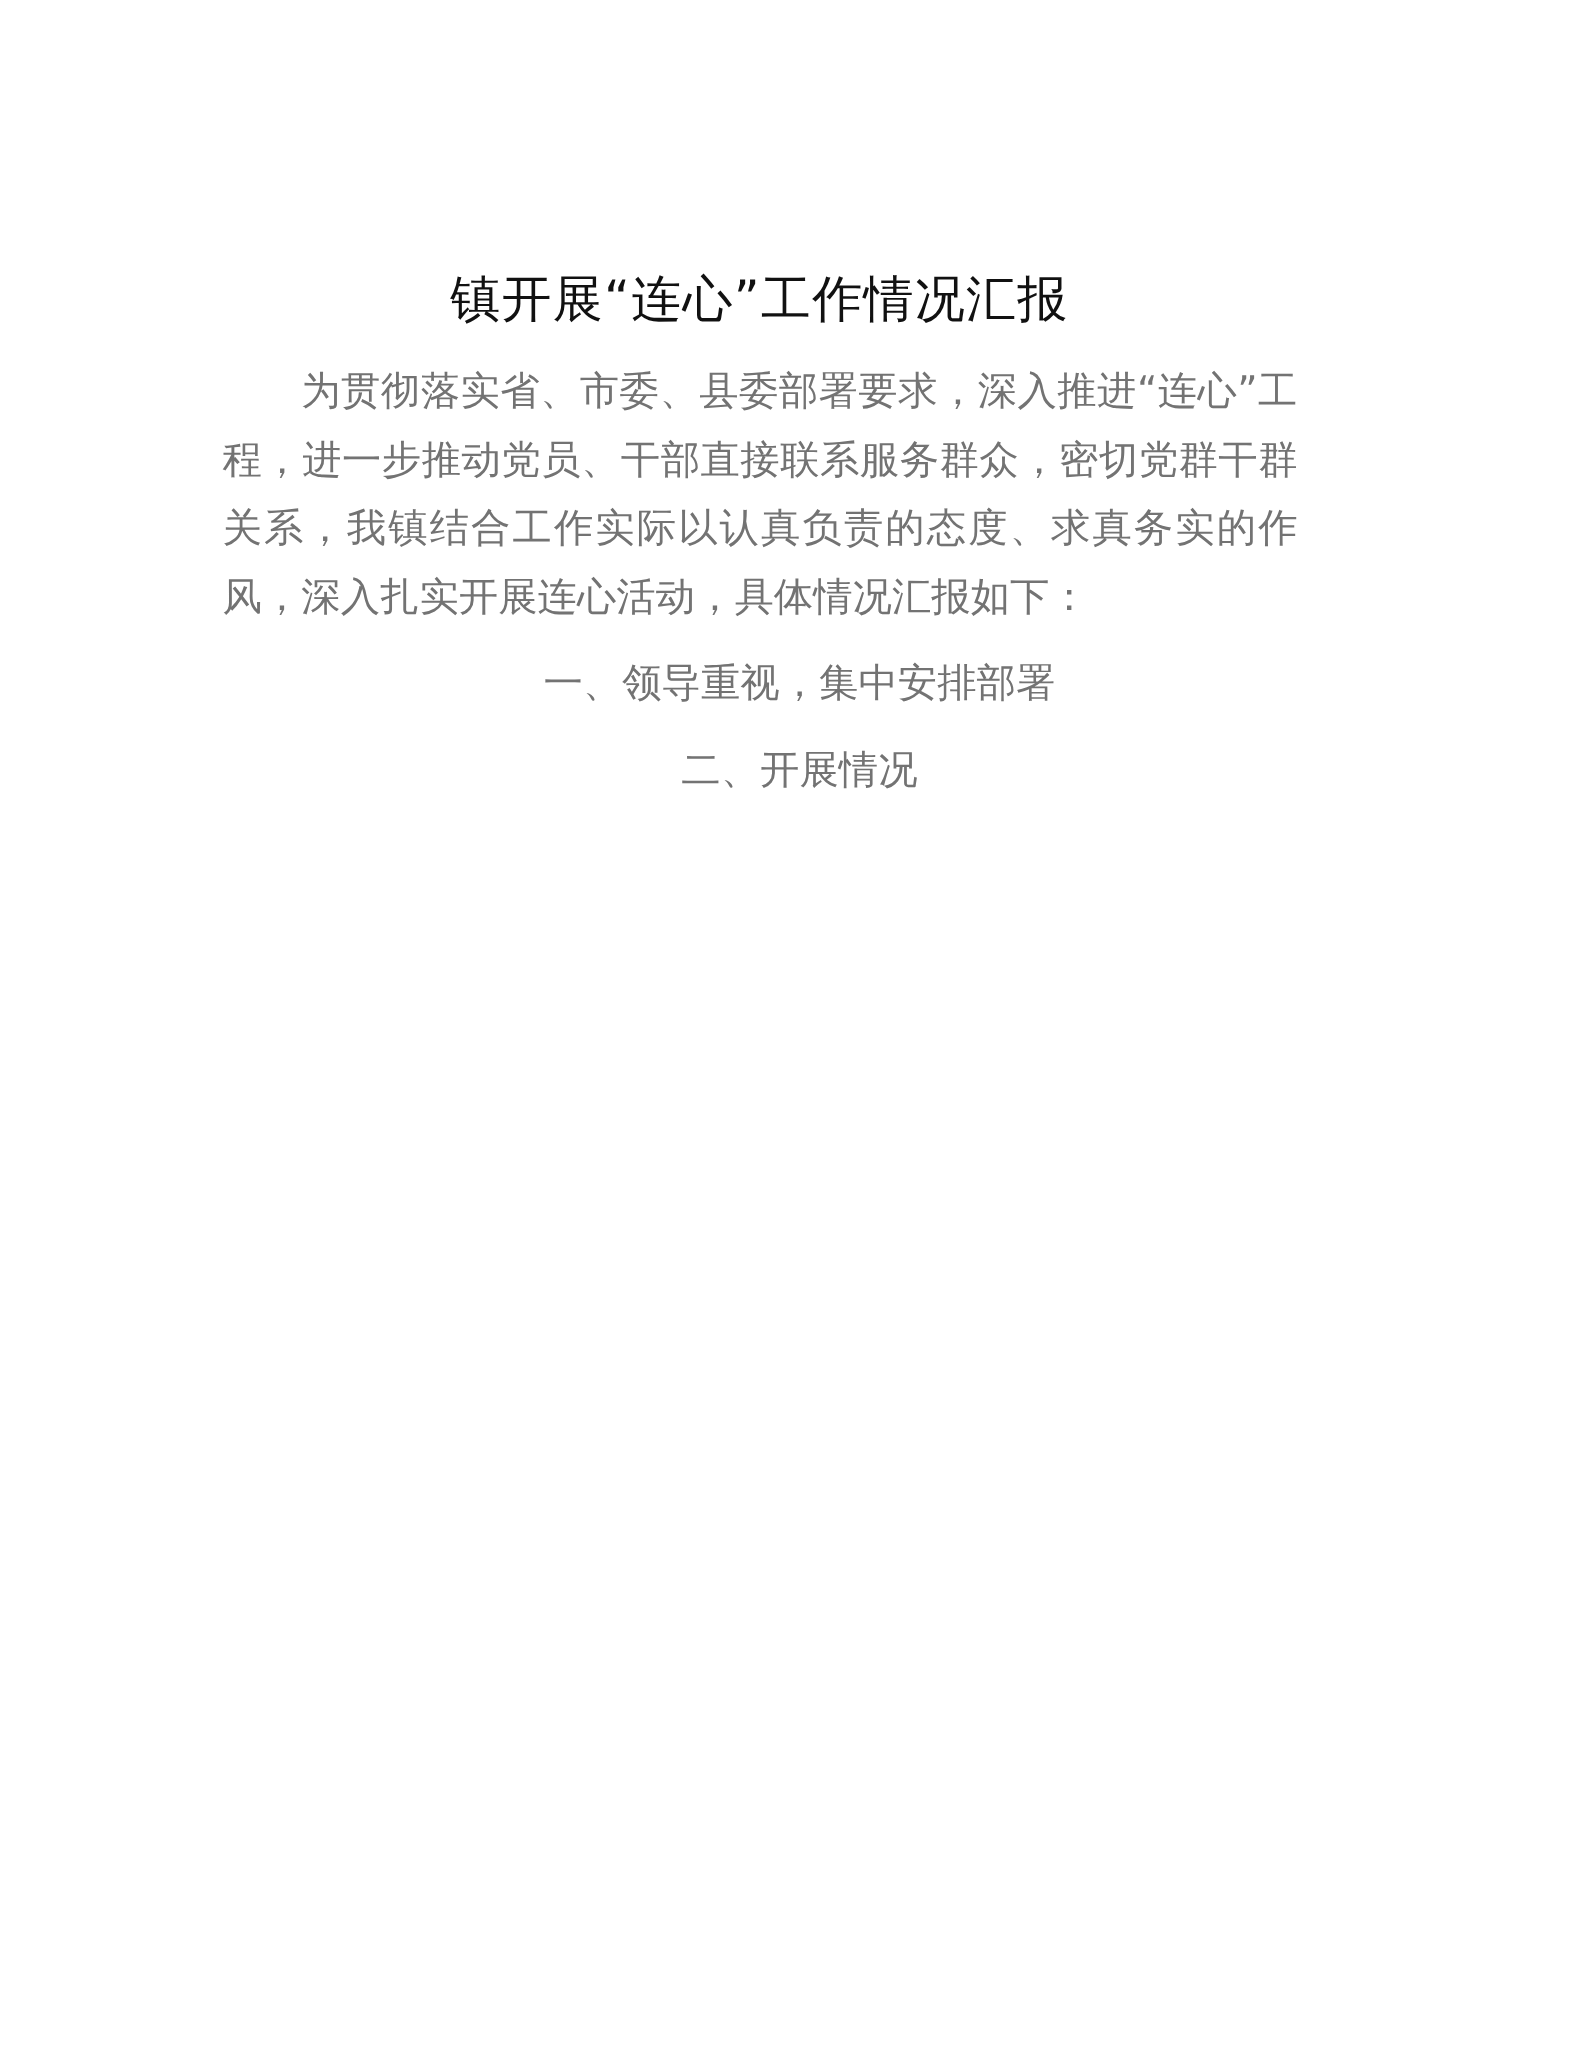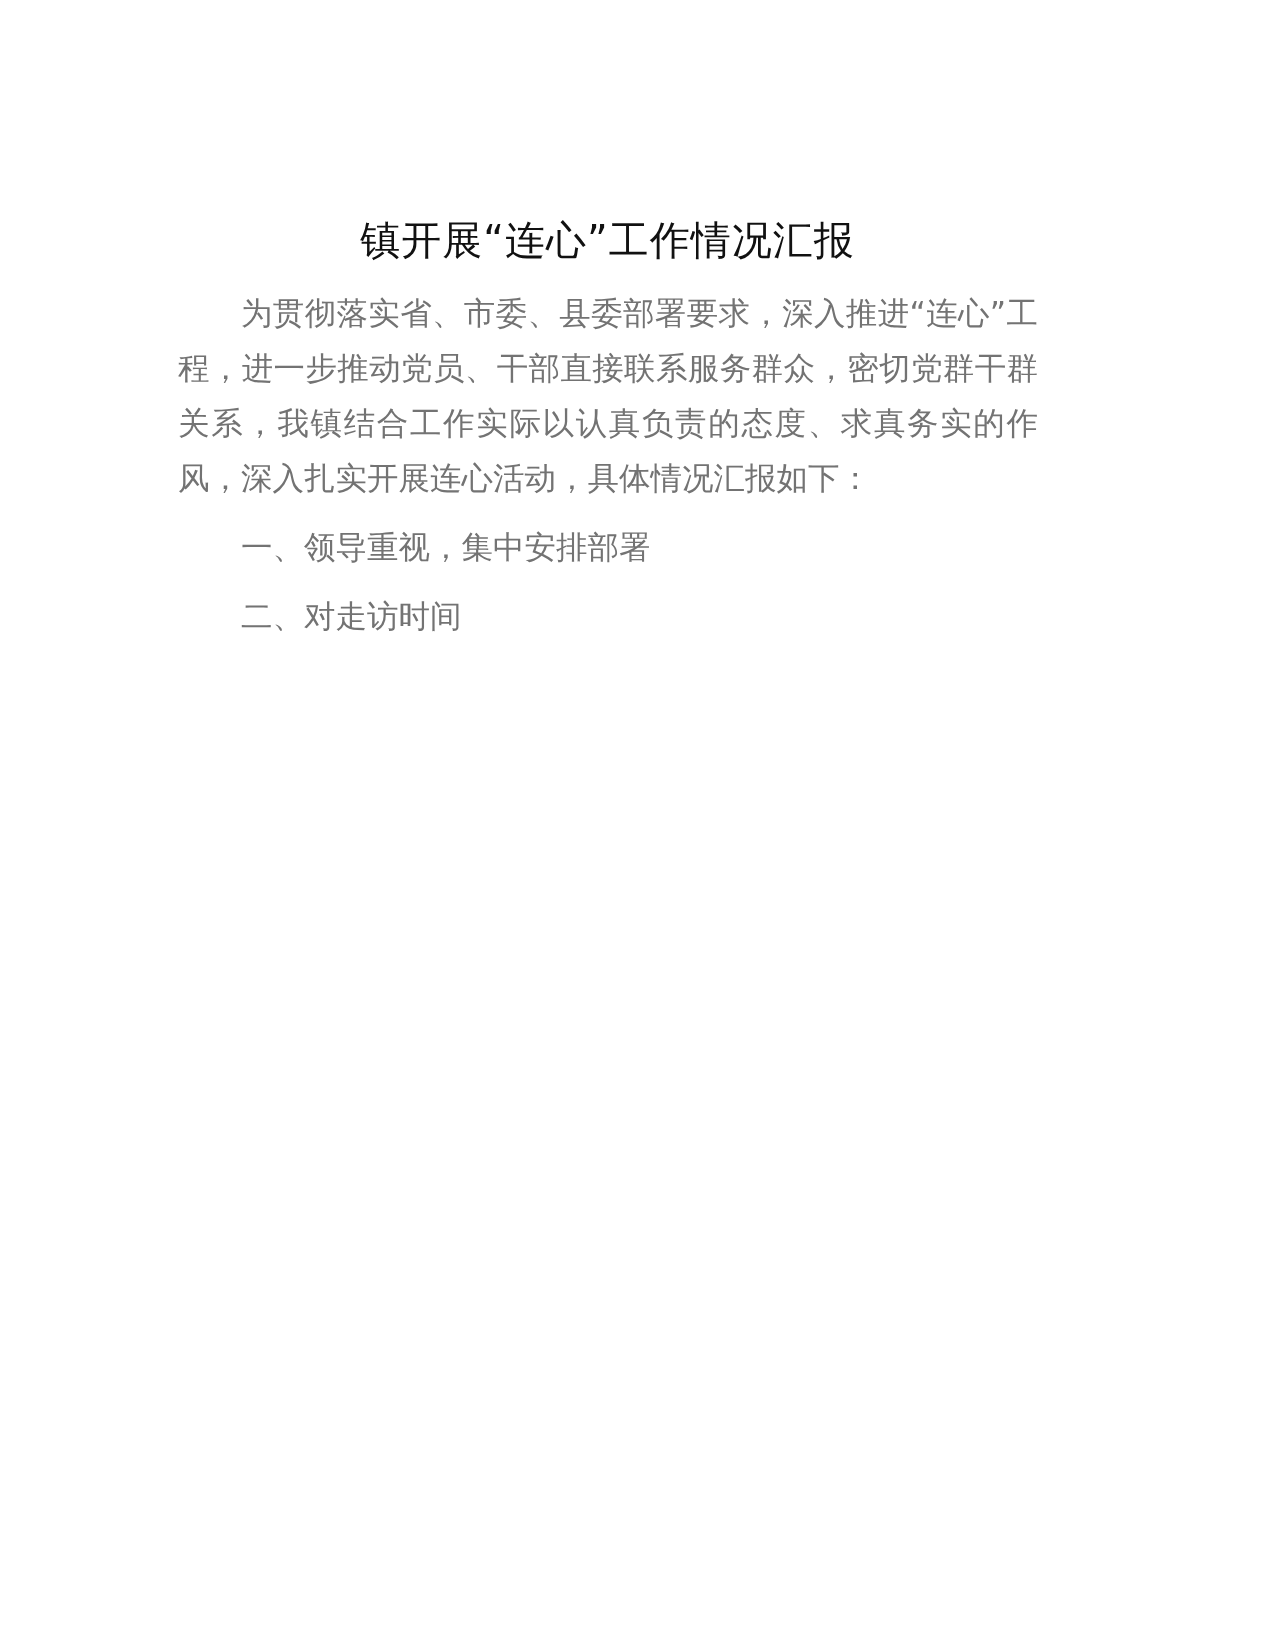--- a/index.html
+++ b/index.html
@@ -9,26 +9,26 @@
       position: absolute; left: 0; width: 1215px; top: 212px;
       text-align: center; font-size: 40px; line-height: 56px; color: #111;
       font-family: "DejaVu Sans", sans-serif; letter-spacing: 1px;
     }
     .body {
       position: absolute; left: 178px; width: 860px; top: 286px;
       font-family: "DejaVu Sans", sans-serif; color: #737373;
       font-size: 31.5px; line-height: 55px;
     }
     .p { margin: 0; text-indent: 2em; text-align: justify; word-break: break-all; }
-    .h { margin: 0; text-indent: 2em; }
+    .h { margin: 0; text-indent: 2em; text-align: center; }
     .gap { margin-top: 14px; }
   </style>
 </head>
 <body>
 
 <div class="page">
   <div class="title">镇开展“连心”工作情况汇报</div>
   <div class="body">
     <p class="p">为贯彻落实省、市委、县委部署要求，深入推进“连心”工程，进一步推动党员、干部直接联系服务群众，密切党群干群关系，我镇结合工作实际以认真负责的态度、求真务实的作风，深入扎实开展连心活动，具体情况汇报如下：</p>
     <p class="h gap">一、领导重视，集中安排部署</p>
-    <p class="h gap">二、对走访时间</p>
+    <p class="h gap">二、开展情况</p>
   </div>
 </div>
 
 </body></html>

